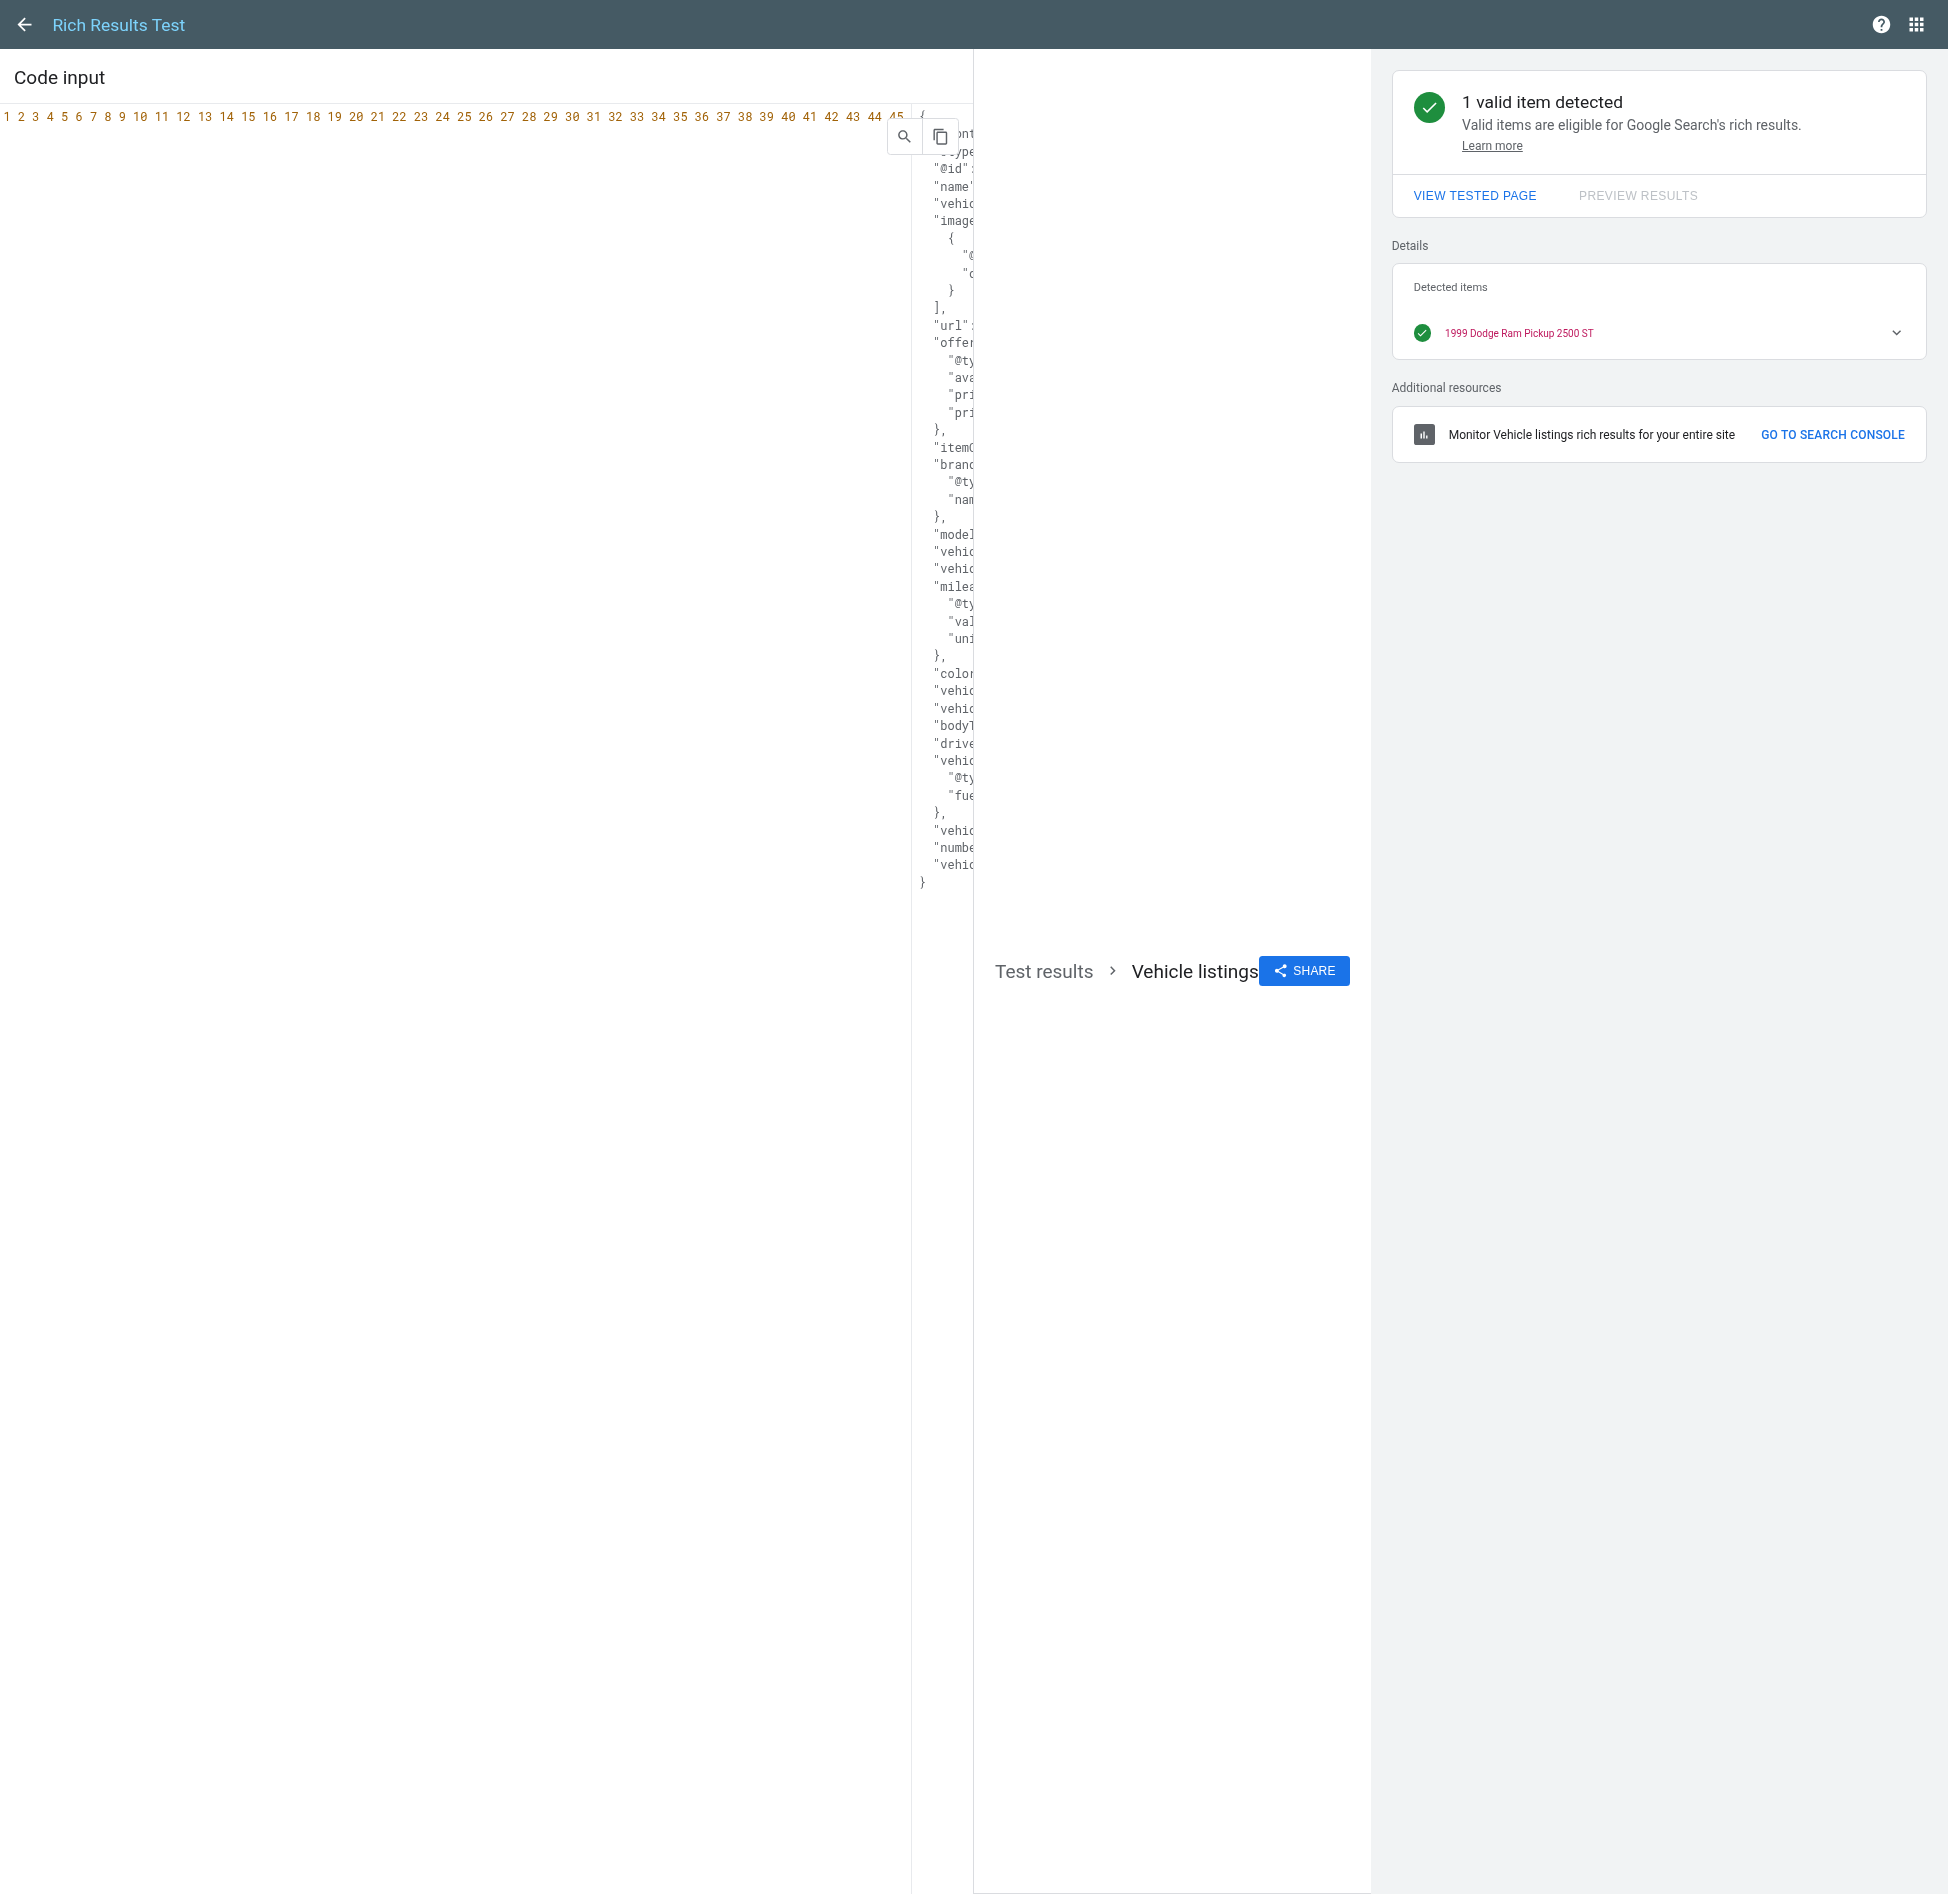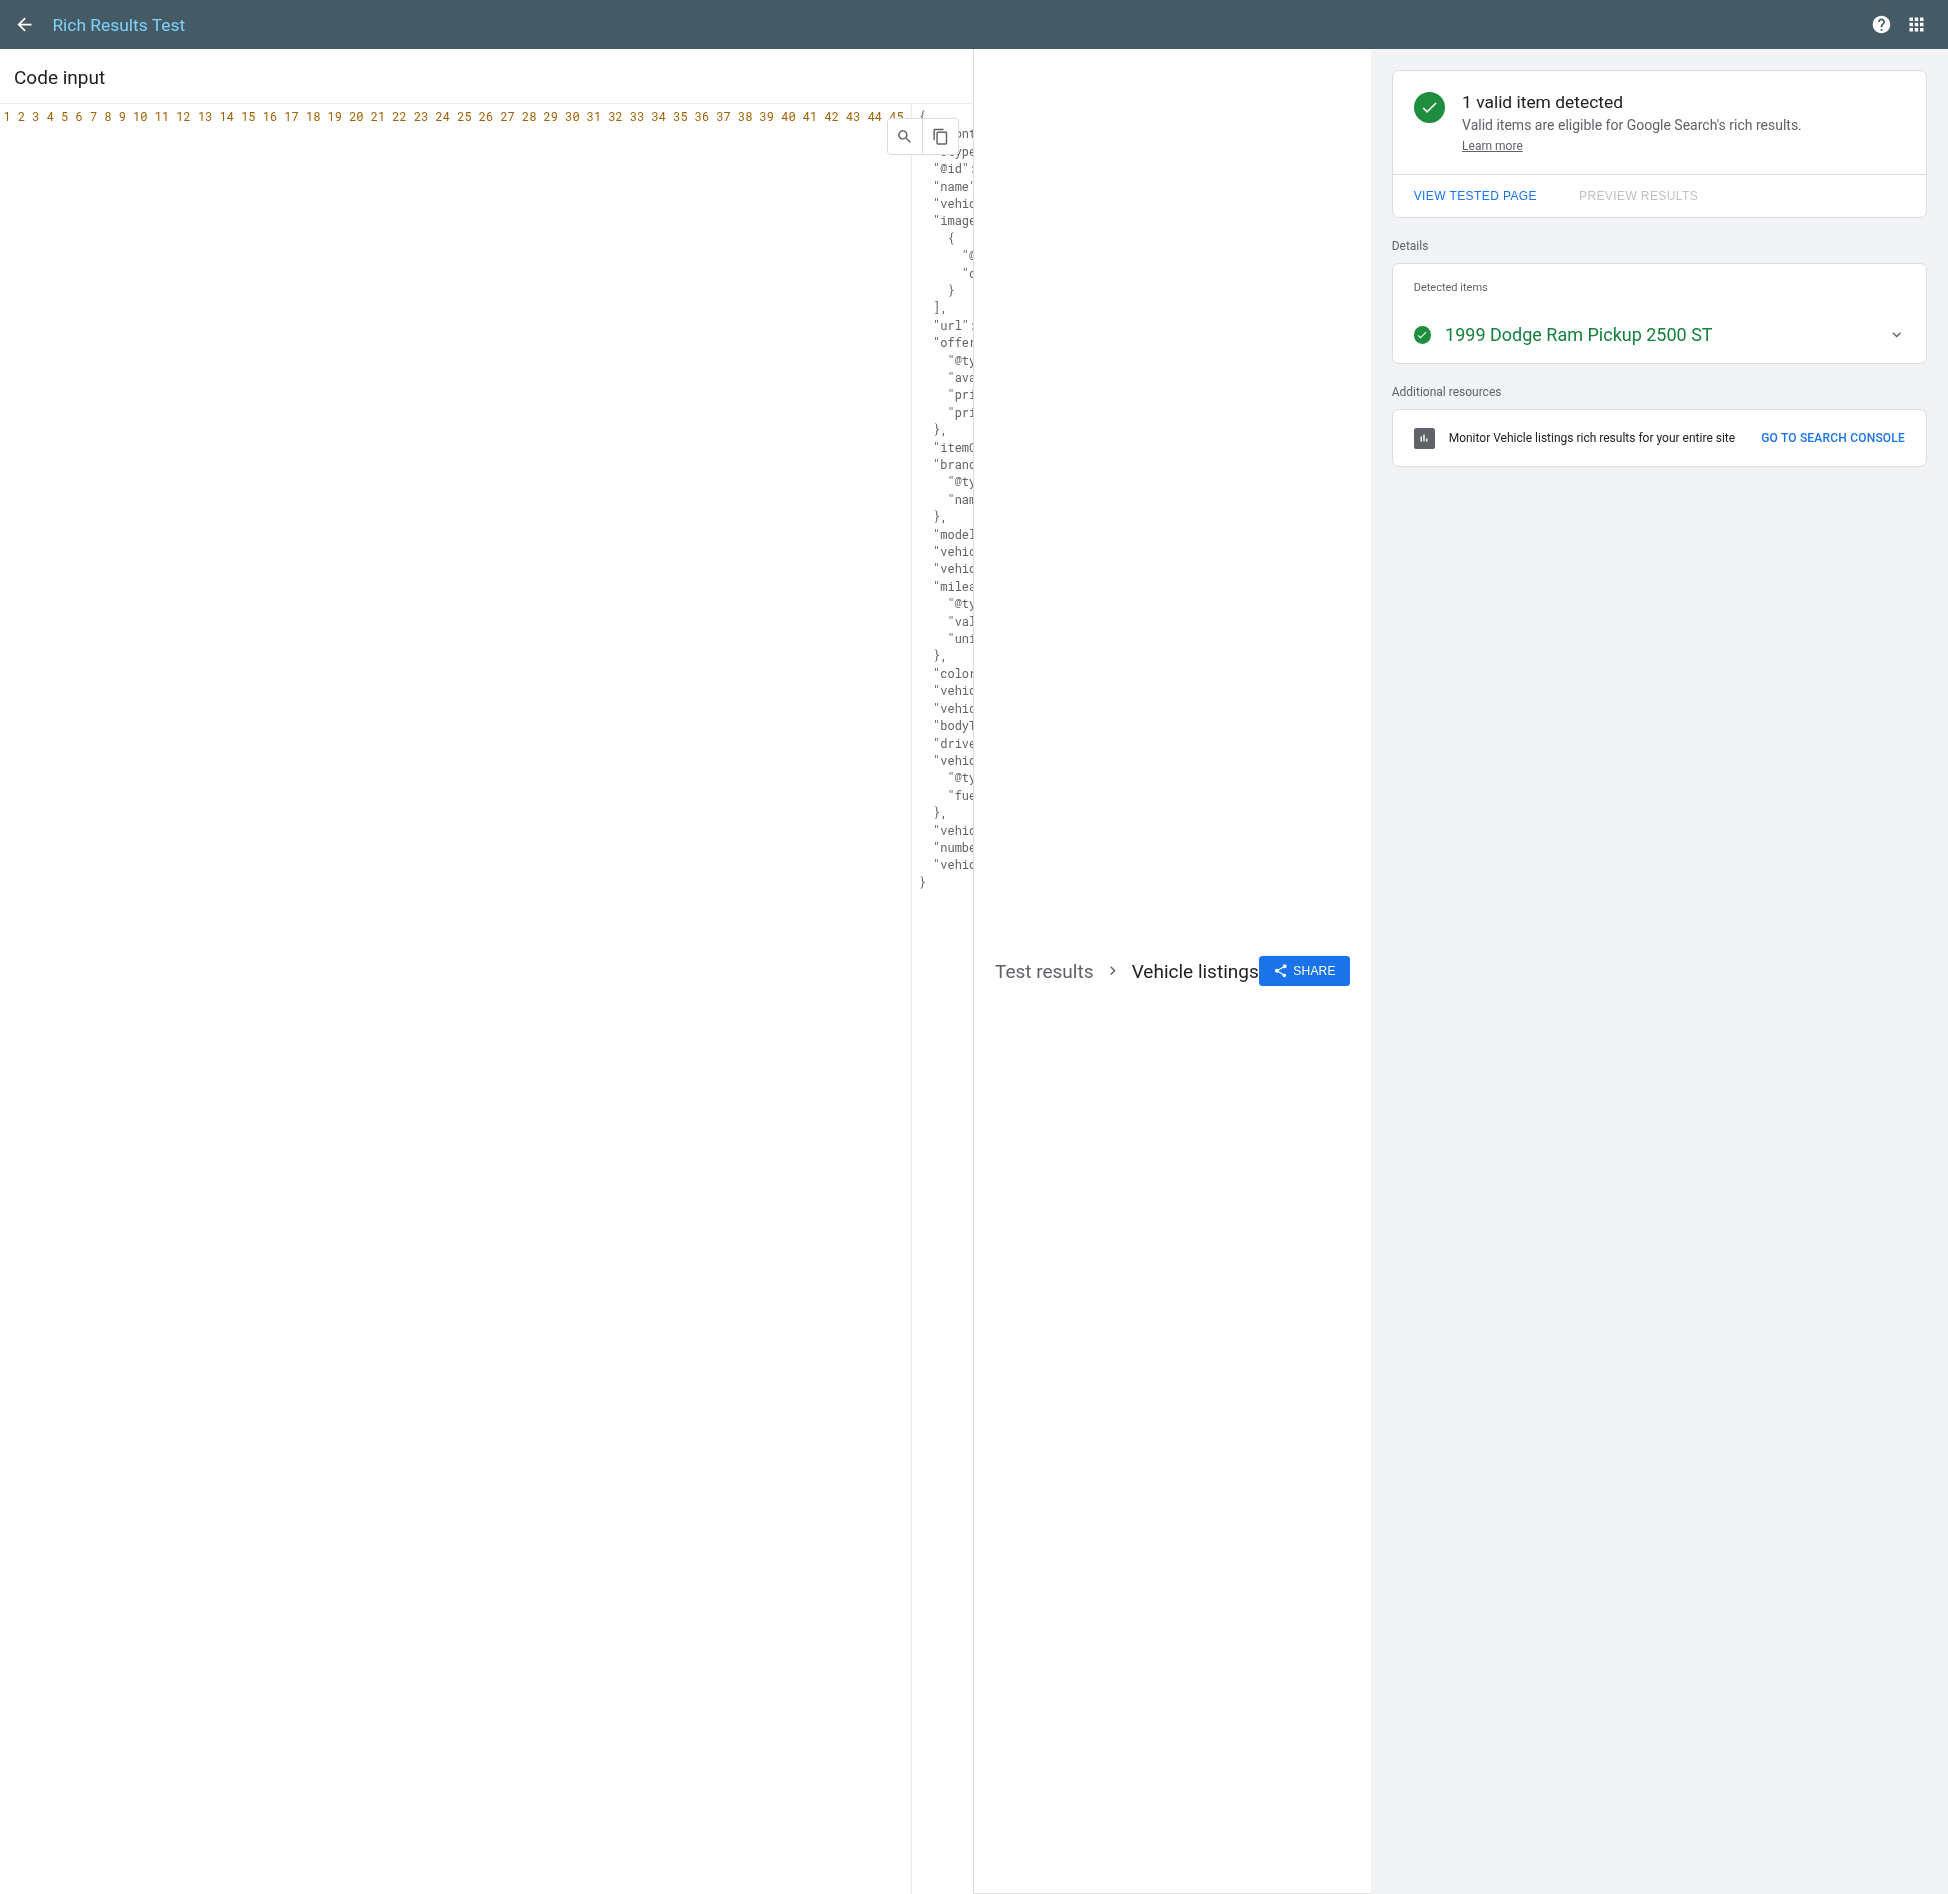--- a/index.html
+++ b/index.html
@@ -41,21 +41,21 @@
 .action-btn { flex: 0 0 auto; padding: 14px 21px; font-size: 12px; font-weight: 500; letter-spacing: 0.4px; cursor: pointer; background: none; border: none; text-align: center; }
 .action-btn.primary { color: #1a73e8; }
 .action-btn.disabled { color: #bdc1c6; cursor: default; }
 
 .section-label { font-size: 12px; color: #5f6368; margin-top: 21px; margin-bottom: 10.4px; }
 
 .detected-card { background: #fff; border-radius: 7px; border: 0.9px solid #dadce0; padding: 17.4px 21px; }
 .detected-label { font-size: 11px; color: #5f6368; margin-bottom: 30px; }
 .detected-item { display: flex; align-items: center; gap: 14px; cursor: pointer; }
 .detected-check { width: 17.4px; height: 17.4px; border-radius: 50%; background: #1e8e3e; display: flex; align-items: center; justify-content: center; flex-shrink: 0; }
-.detected-name { flex: 1; font-size: 18px; color: #15803d; }
+.detected-name { flex: 1; font-size: 10px; color: #be185d; }
 .detected-chevron { color: #5f6368; }
 
 .resource-card { background: #fff; border-radius: 7px; border: 0.9px solid #dadce0; padding: 17.4px 21px; display: flex; align-items: center; gap: 14px; }
 .resource-icon { width: 21px; height: 21px; background: #5f6368; border-radius: 2.6px; display: flex; align-items: center; justify-content: center; flex-shrink: 0; }
 .resource-text { flex: 1; font-size: 12px; color: #202124; }
 .resource-link { font-size: 12px; font-weight: 500; color: #1a73e8; cursor: pointer; letter-spacing: 0.2px; white-space: nowrap; text-align: right; }
 
 svg { display: block; }
 </style>
 </head>

